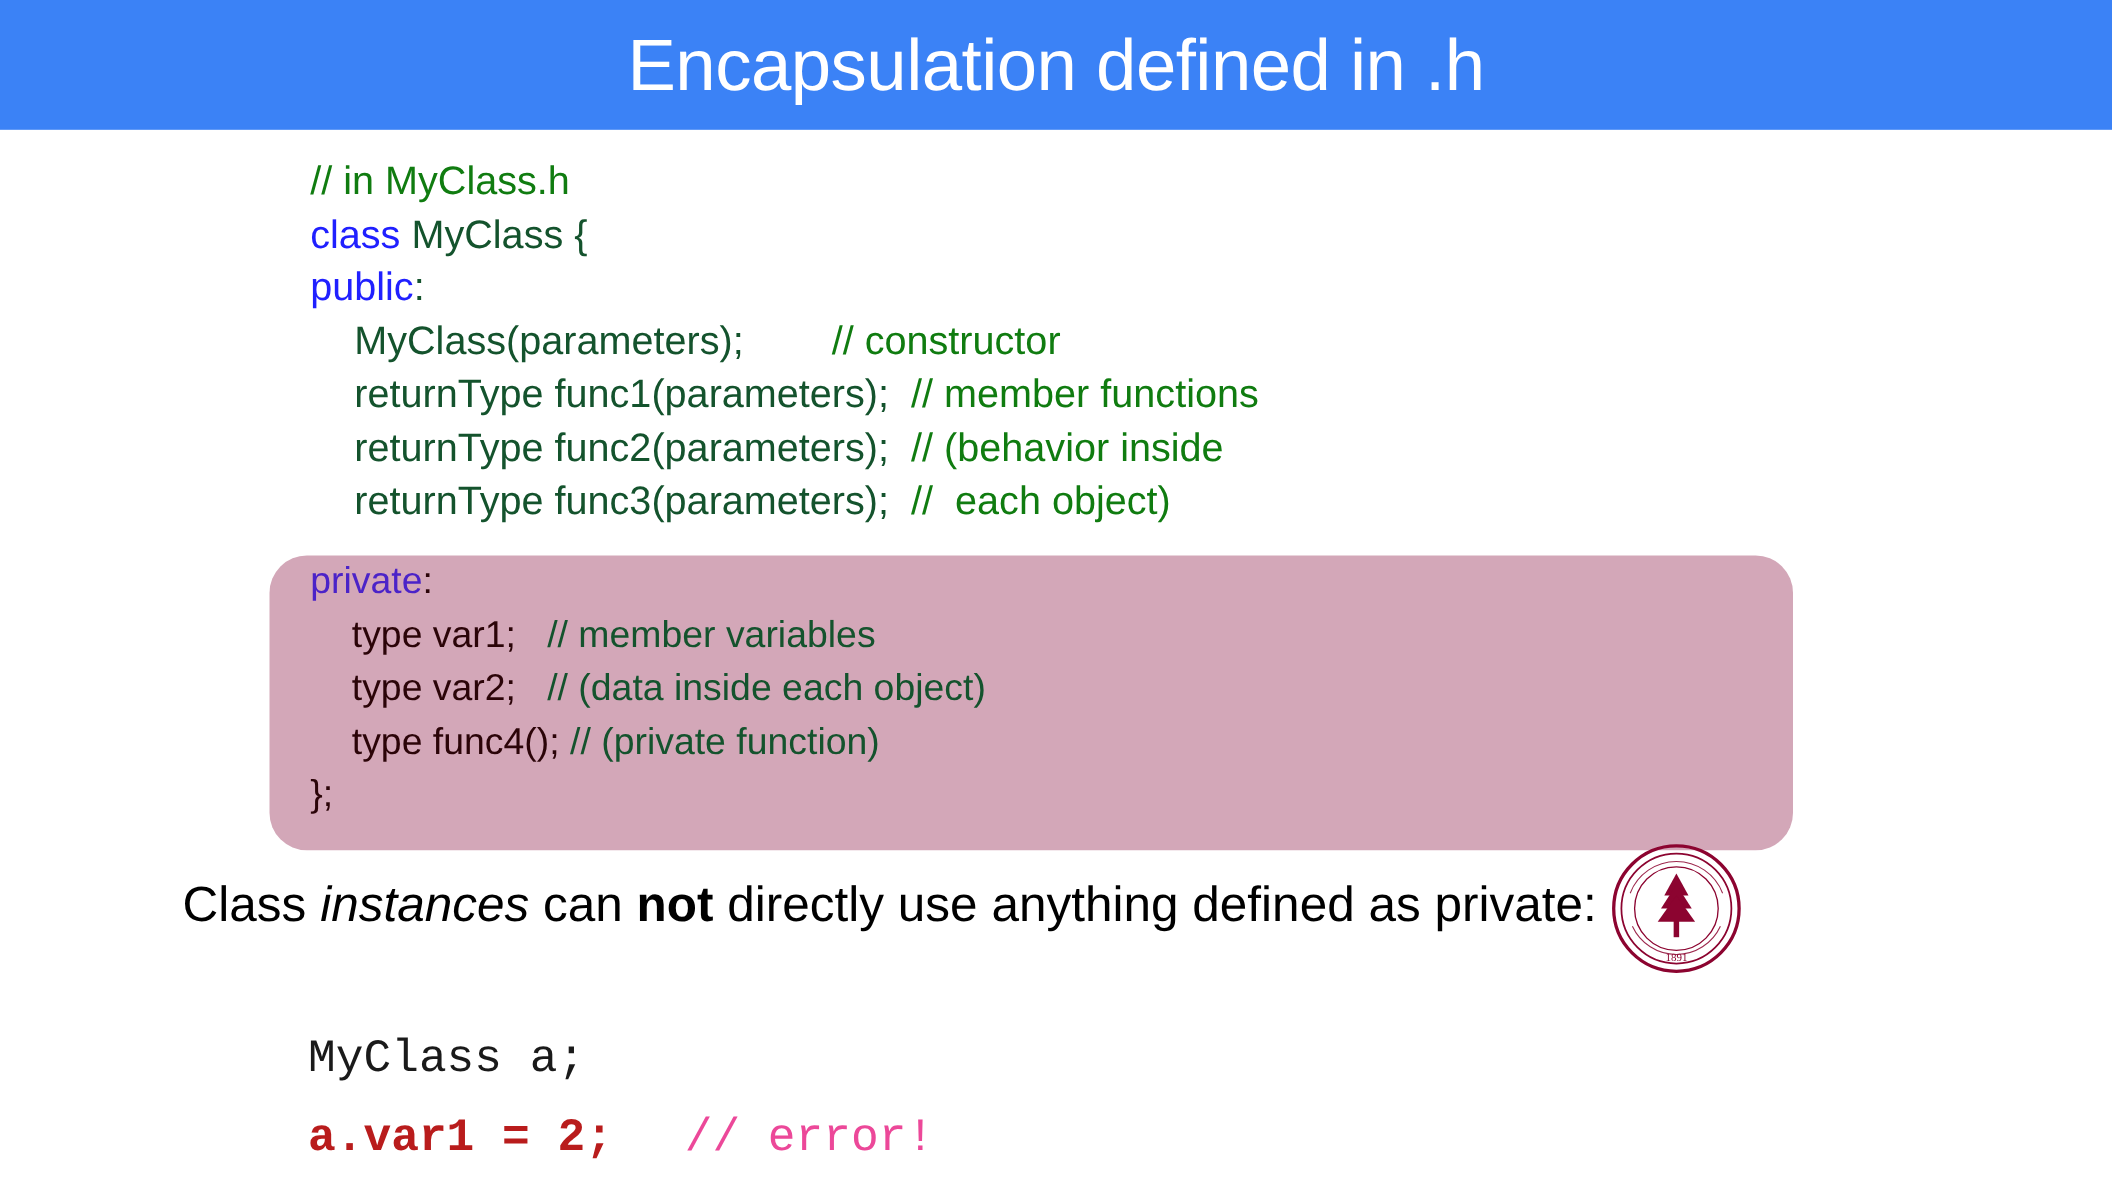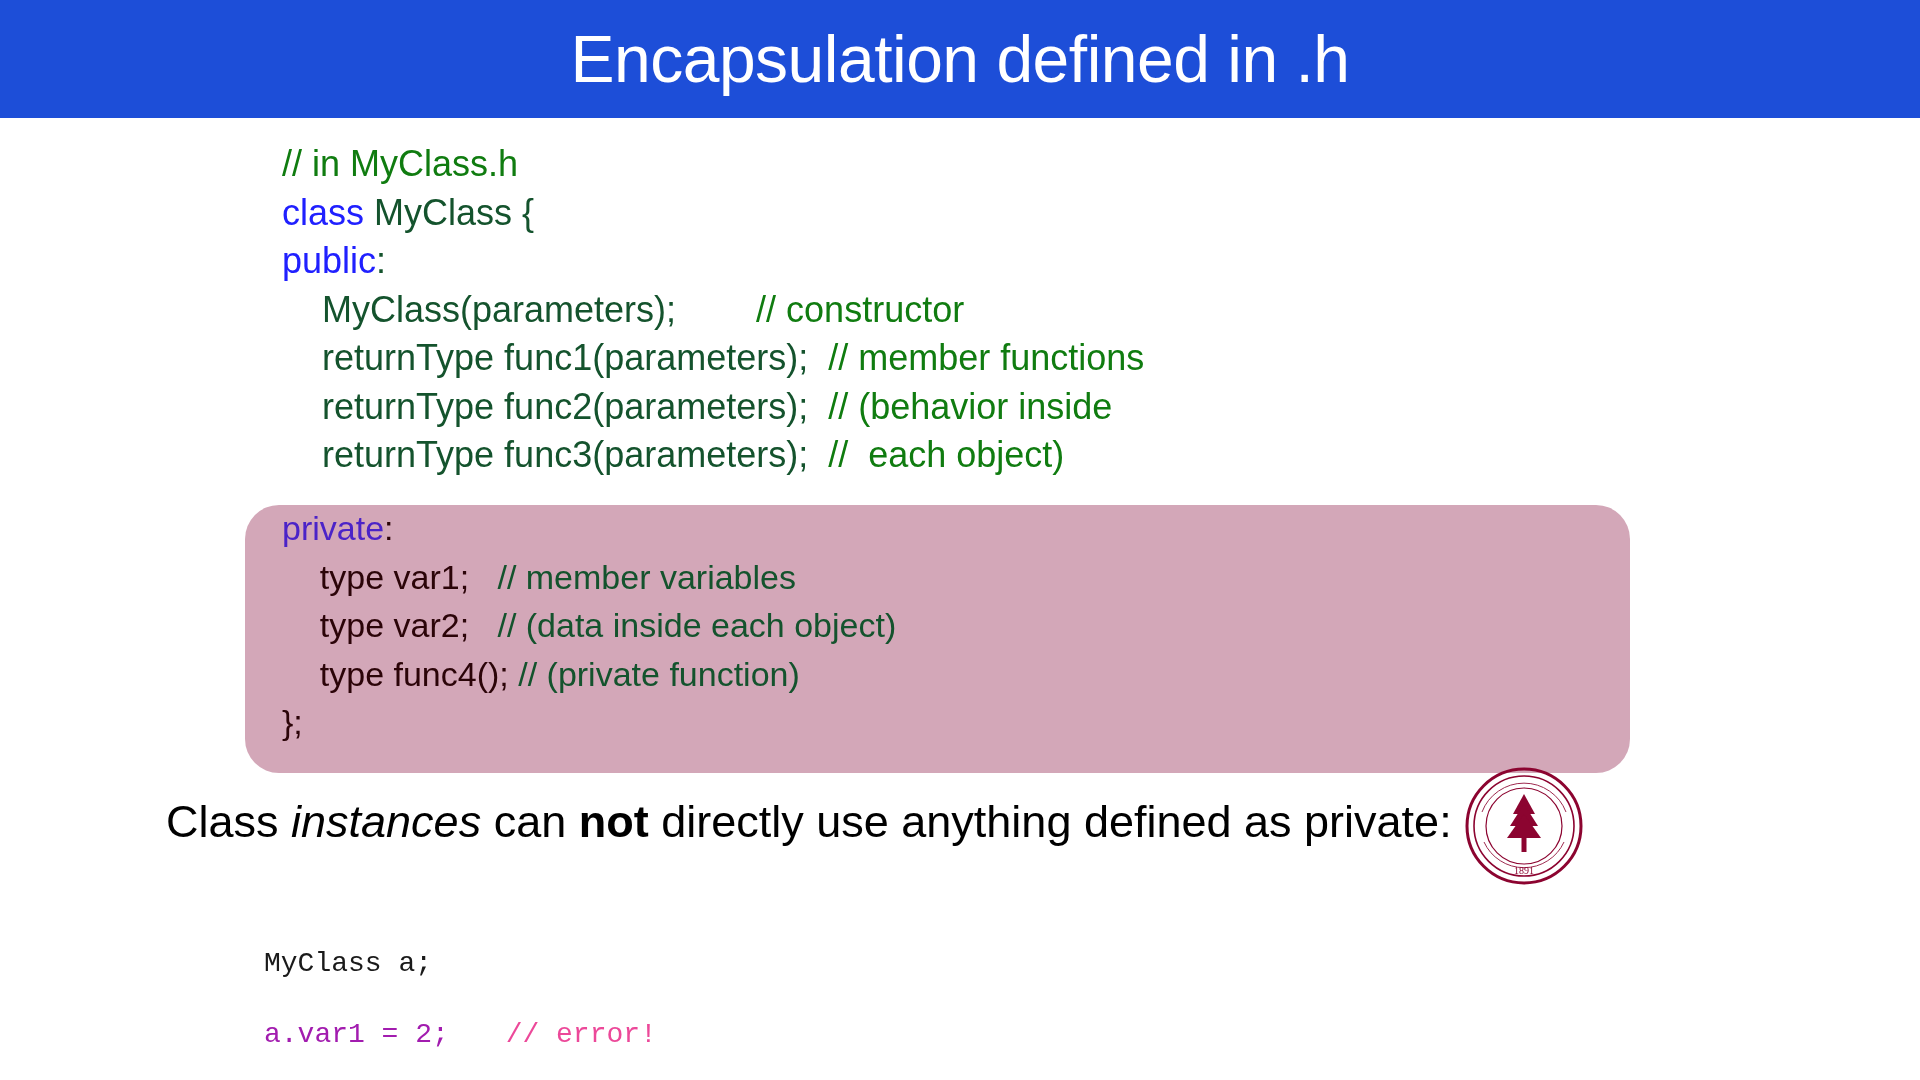--- a/index.html
+++ b/index.html
@@ -88,44 +88,44 @@
     line-height: 72px;
     color: #000000;
     margin-left: 33px;
   }
   #prose .it { font-style: italic; }
   #prose .bd { font-weight: bold; }
 
   
   #mono-code {
     position: absolute;
-    left: 264px;
+    left: 280px;
     top: 928px;
     font-family: "Liberation Mono", "DejaVu Sans Mono", monospace;
-    font-size: 28px;
+    font-size: 42px;
     line-height: 71px;
     white-space: pre;
   }
   .m-black { color: #1a1a1a; }
-  .m-red   { color: #a21caf; }
+  .m-red   { color: #b91c1c; font-weight: bold; }
   .m-teal  { color: #ec4899; margin-left: 40px; }
 
   
   #seal {
     position: absolute;
     left: 1464px;
     top: 766px;
     width: 120px;
     height: 120px;
   }
 </style>
 </head>
 <body>
 
-<div id="title-bar" style="background: #1d4ed8;">
+<div id="title-bar" style="background: #3b82f6;">
   <div id="title-text">Encapsulation defined in .h</div>
 </div>
 
 <div id="code-block"><span class="code-line"><span class="cmt">// in MyClass.h</span></span><span class="code-line"><span class="kw">class</span><span class="plain"> MyClass {</span></span><span class="code-line"><span class="kw">public</span><span class="plain">:</span></span><span class="code-line"><span>    </span><span class="plain">MyClass(parameters);        </span><span class="cmt">// constructor</span></span><span class="code-line"><span>    </span><span class="plain">returnType func1(parameters);  </span><span class="cmt">// member functions</span></span><span class="code-line"><span>    </span><span class="plain">returnType func2(parameters);  </span><span class="cmt">// (behavior inside</span></span><span class="code-line"><span>    </span><span class="plain">returnType func3(parameters);  </span><span class="cmt">//  each object)</span></span></div>
 
 <div id="private-box" style="background: rgb(211, 167, 184);"></div>
 <div id="private-code"><span class="code-line"><span class="kw-priv">private</span><span class="plain-d">:</span></span><span class="code-line"><span>    </span><span class="plain-d">type var1;   </span><span class="cmt-dark">// member variables</span></span><span class="code-line"><span>    </span><span class="plain-d">type var2;   </span><span class="cmt-dark">// (data inside each object)</span></span><span class="code-line"><span>    </span><span class="plain-d">type func4(); </span><span class="cmt-dark">// (private function)</span></span><span class="code-line"><span class="plain-d">};</span></span></div>
 
 <div id="prose">
   <span>Class </span><span class="it">instances</span><span> can </span><span class="bd">not</span><span> directly use anything defined as private:</span>

